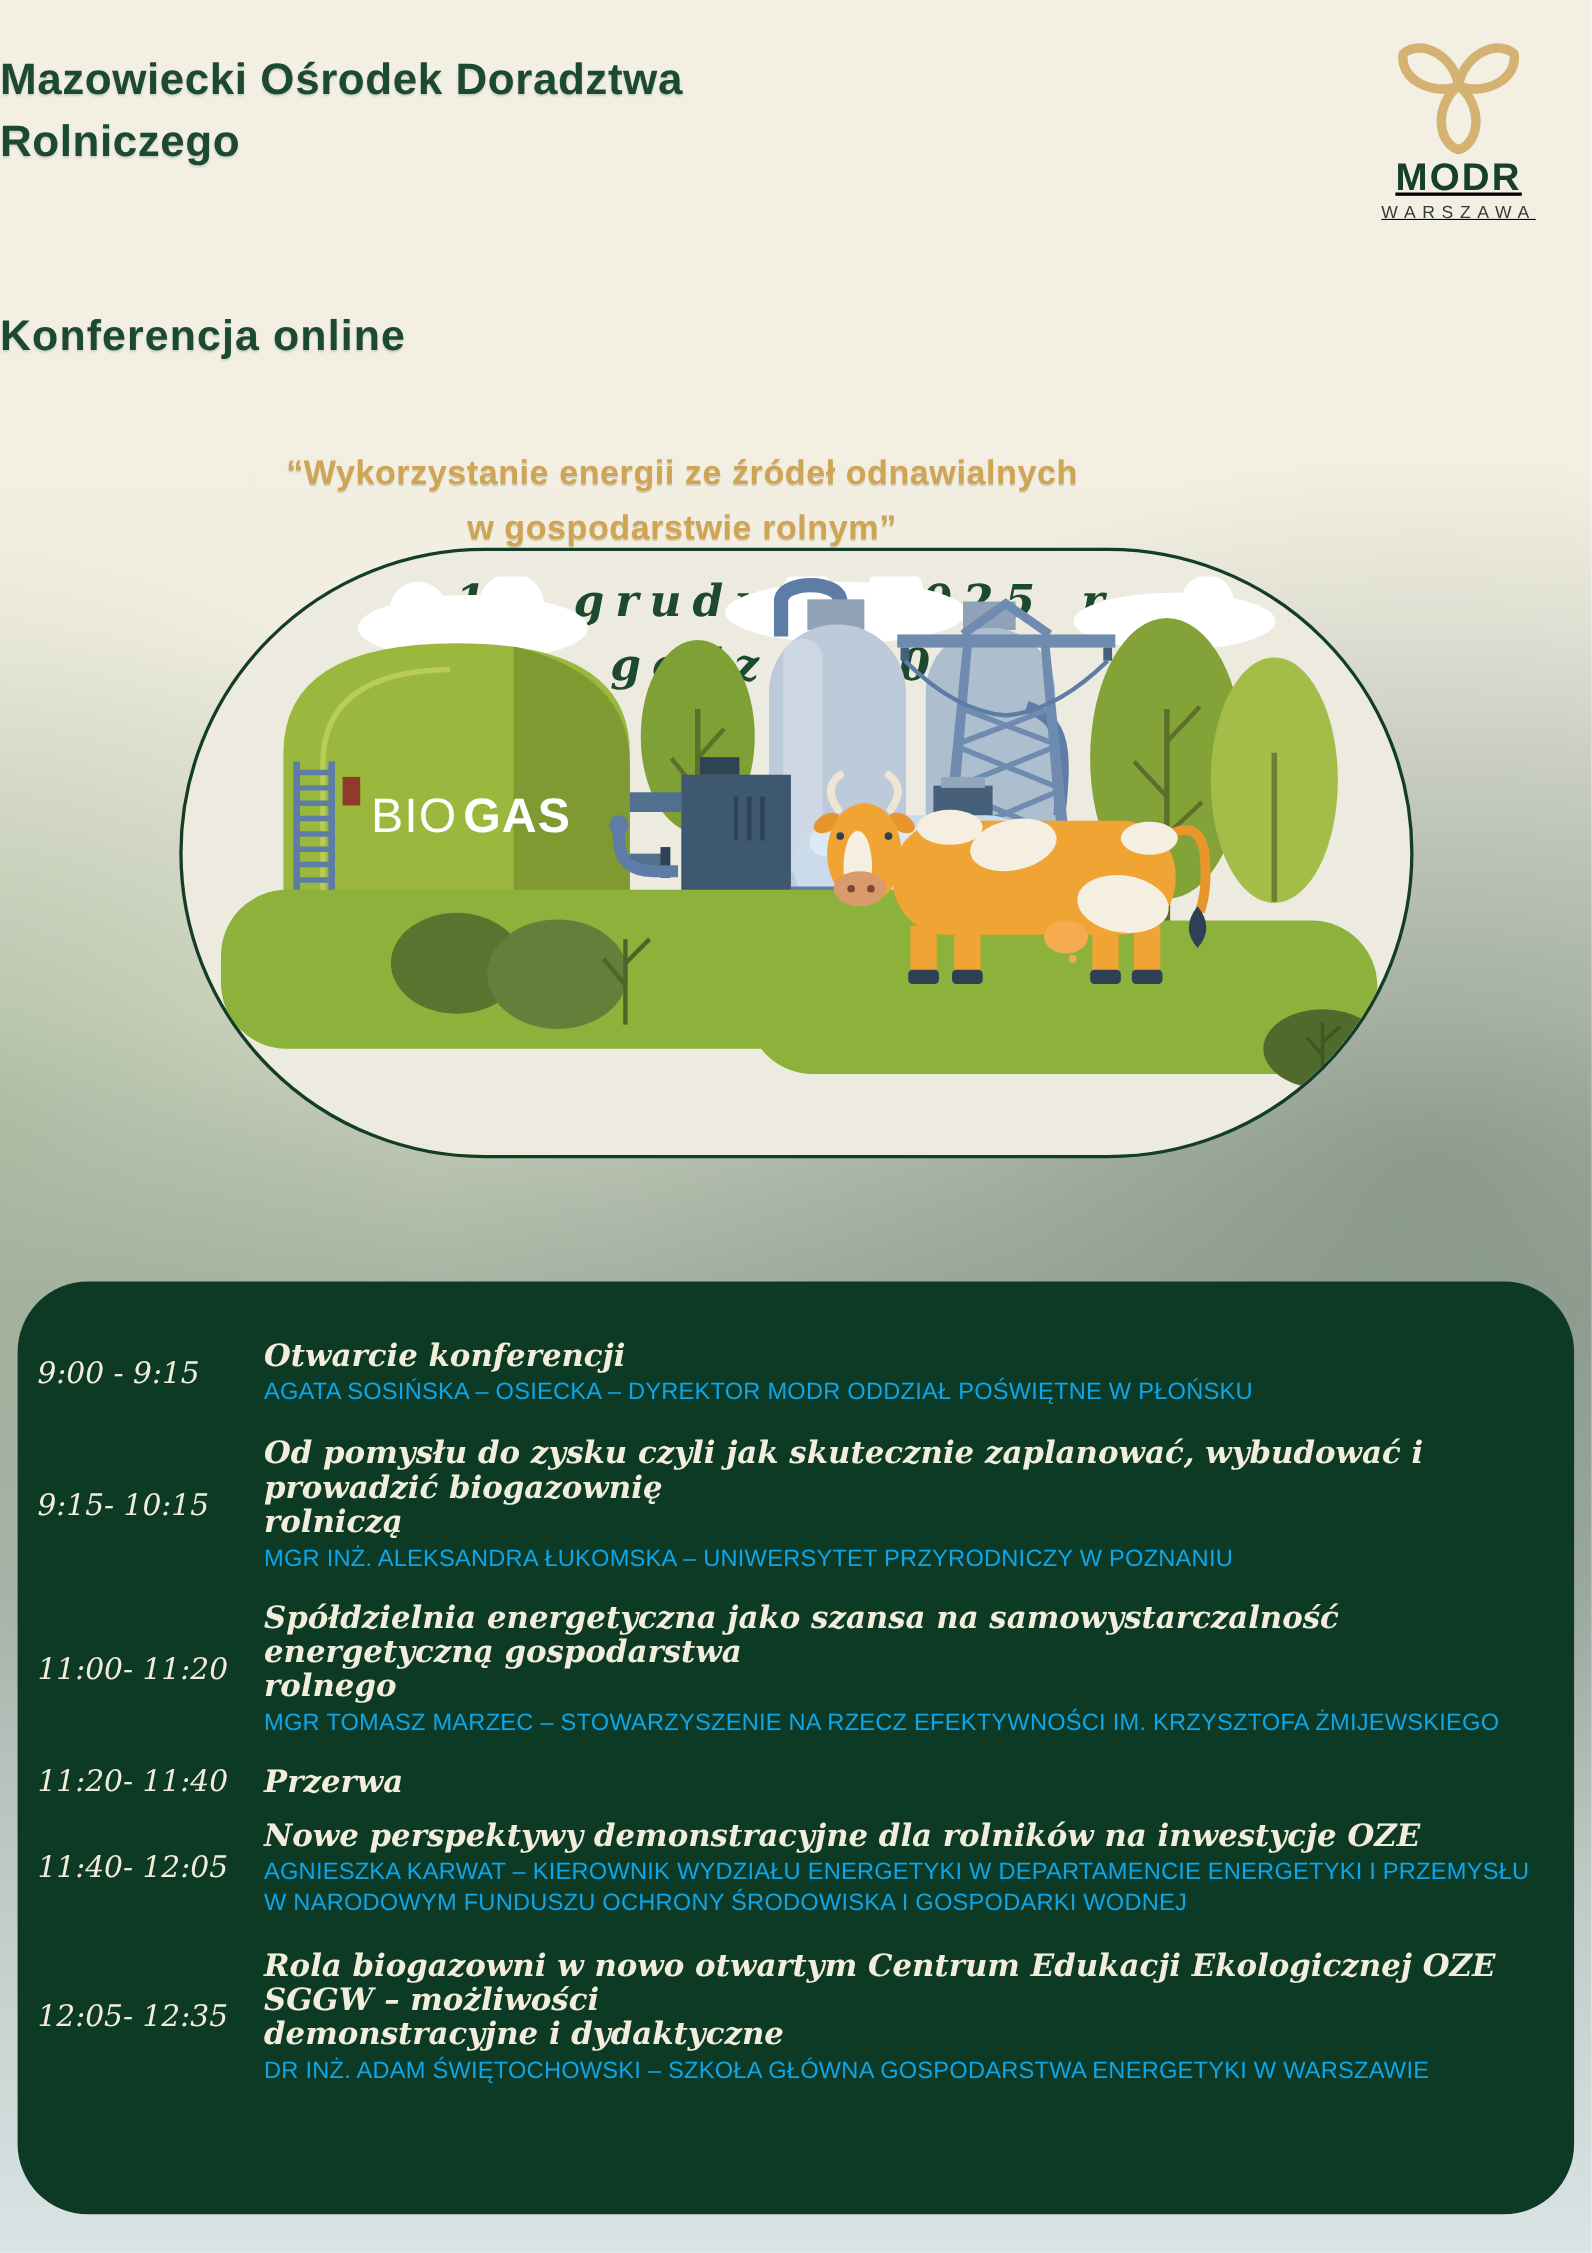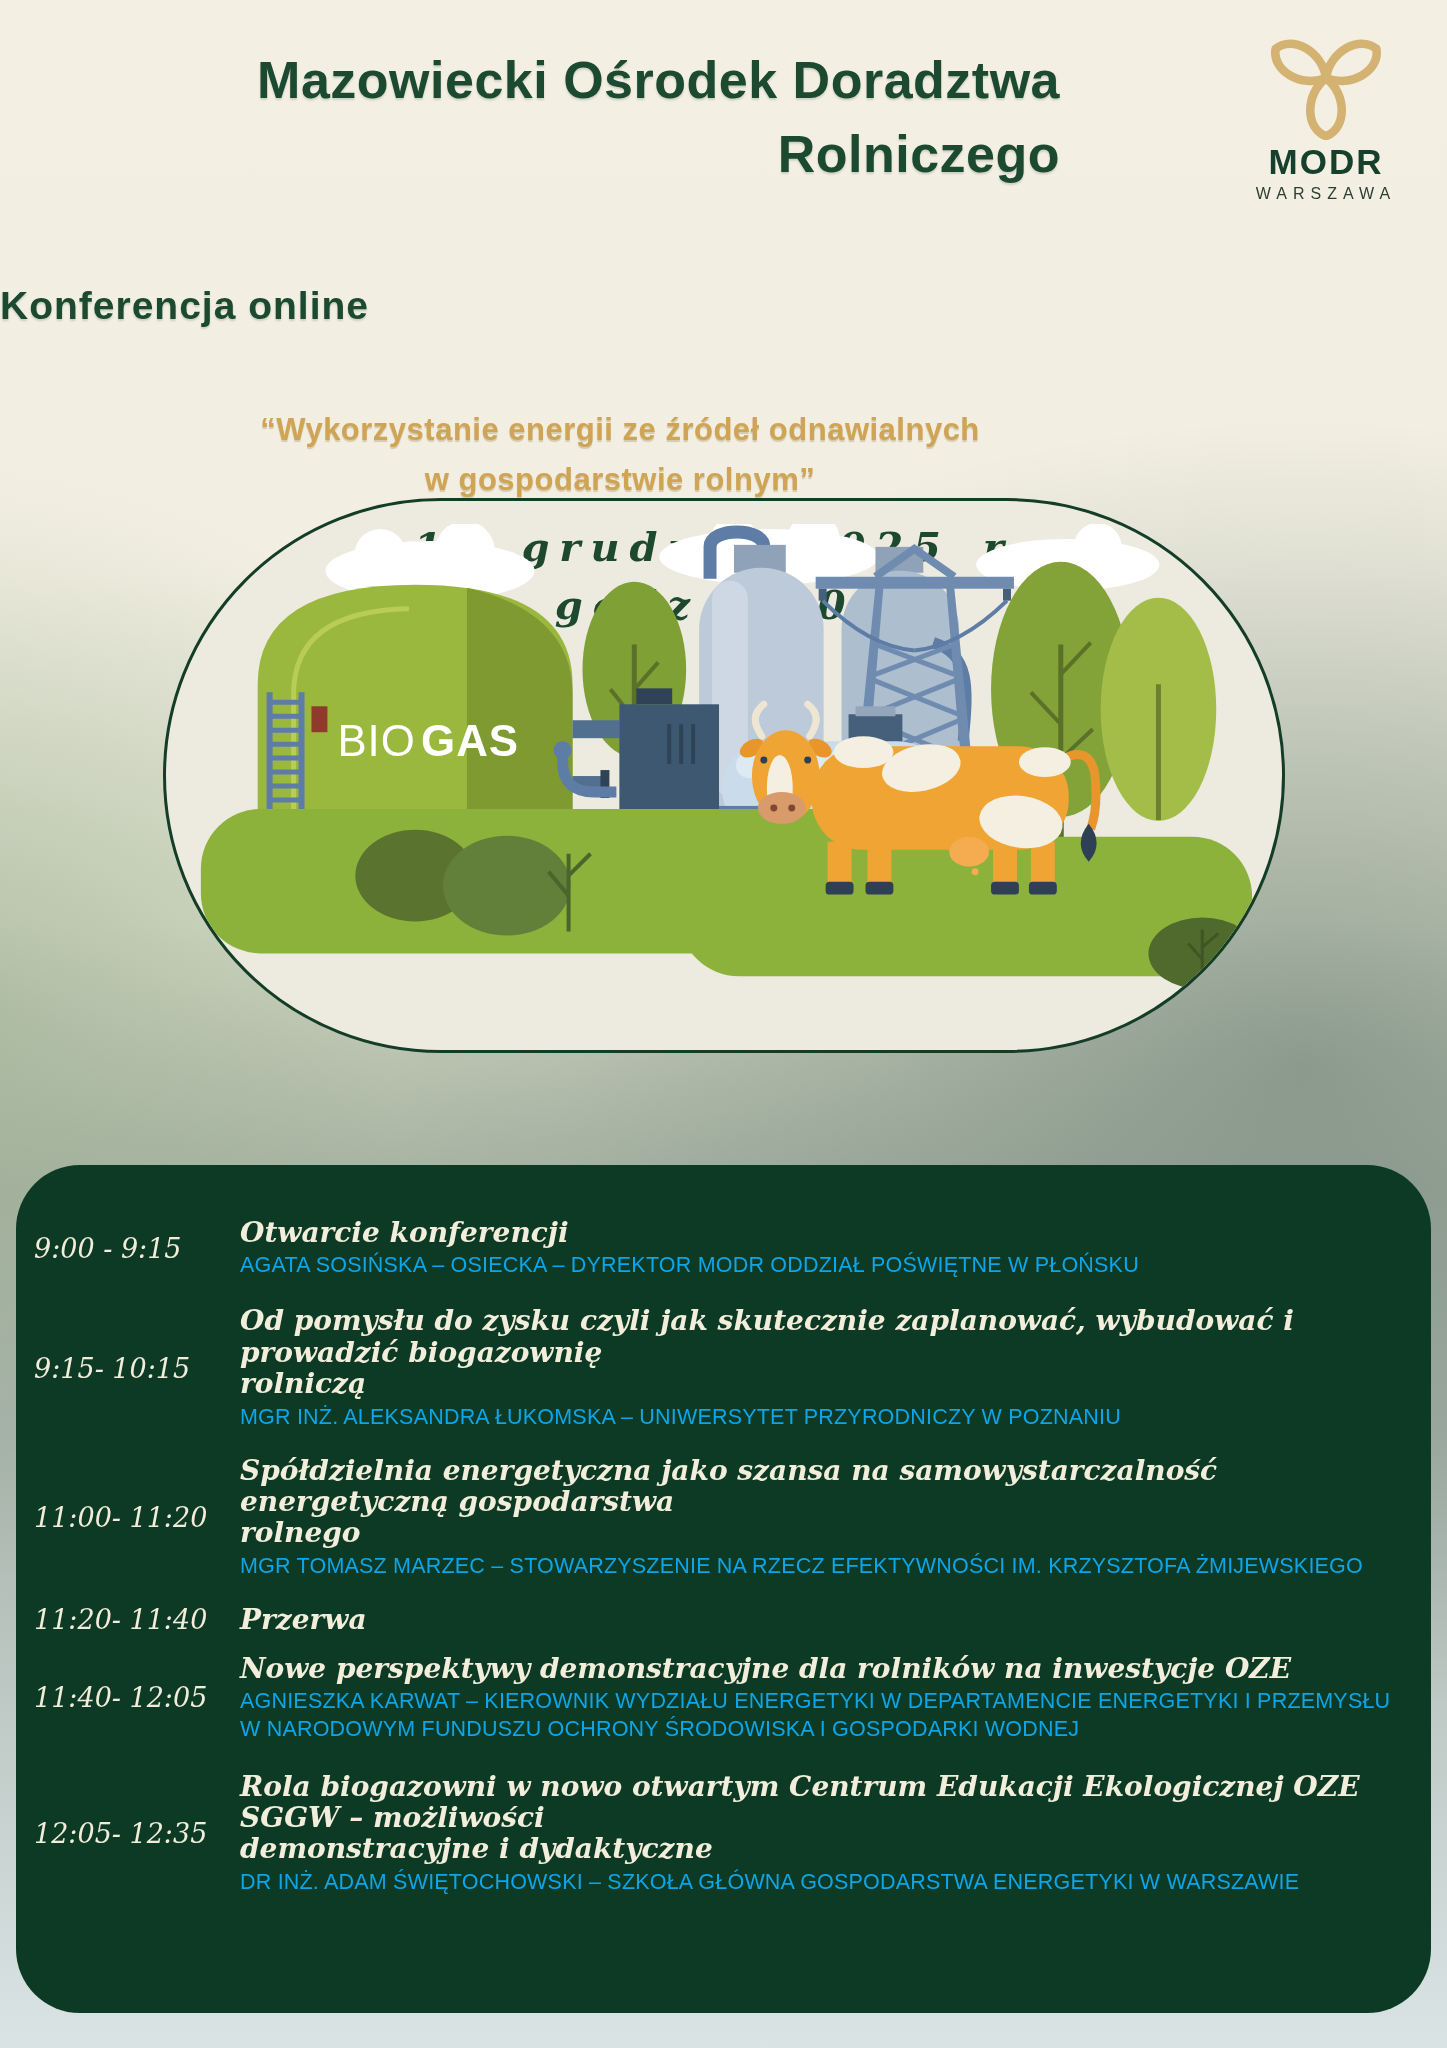--- a/index.html
+++ b/index.html
@@ -6,24 +6,24 @@
   body{width:1447px;height:2048px;position:relative;overflow:hidden;
     font-family:"Liberation Sans",sans-serif;
     background:
       radial-gradient(90% 45% at 90% 52%, rgba(104,124,114,.62), rgba(104,124,114,0) 70%),
       radial-gradient(70% 42% at -6% 50%, rgba(146,166,138,.58), rgba(146,166,138,0) 65%),
       radial-gradient(55% 28% at 32% 66%, rgba(148,163,150,.35), rgba(148,163,150,0) 72%),
       linear-gradient(180deg,#f3f0e3 0%,#f2efe2 28%,#dde1cd 45%,#aeb9a8 58%,#a9b5ad 70%,#c3cdca 86%,#dae4e5 100%);
   }
   .abs{position:absolute;}
   
-  .org-title{top:44px;left:0;width:1060px;text-align:right;color:#1c4a31;
-    font-size:52px;font-weight:bold;line-height:1.42;white-space:pre-line;
+  .org-title{top:44px;left:0;width:1060px;text-align:left;color:#1c4a31;
+    font-size:40px;font-weight:bold;line-height:1.42;white-space:pre-line;
     letter-spacing:.5px;text-shadow:0 2px 2px rgba(40,60,45,.18);}
-  .logo{top:16px;left:1238px;width:176px;text-align:center;}
+  .logo{top:16px;left:1238px;width:176px;text-align:center;text-decoration:underline;}
   .logo svg{display:block;margin:0 auto;}
   .logo-acronym{color:#16402b;font-size:35px;font-weight:800;letter-spacing:2px;margin-top:2px;}
   .logo-city{color:#2e3d35;font-size:16px;letter-spacing:6px;margin-top:3px;}
   
   .conf-label{top:284px;left:0;width:1330px;color:#1c4a31;
     font-size:39px;font-weight:bold;letter-spacing:1px;text-shadow:0 2px 2px rgba(40,60,45,.18);}
   .quote{top:385px;left:0;width:1240px;text-align:center;color:#cfa454;
     font-size:31px;font-weight:bold;line-height:1.6;white-space:pre-line;
     letter-spacing:.5px;text-shadow:0 2px 1px rgba(120,90,30,.25);margin-top:20px;}
   

